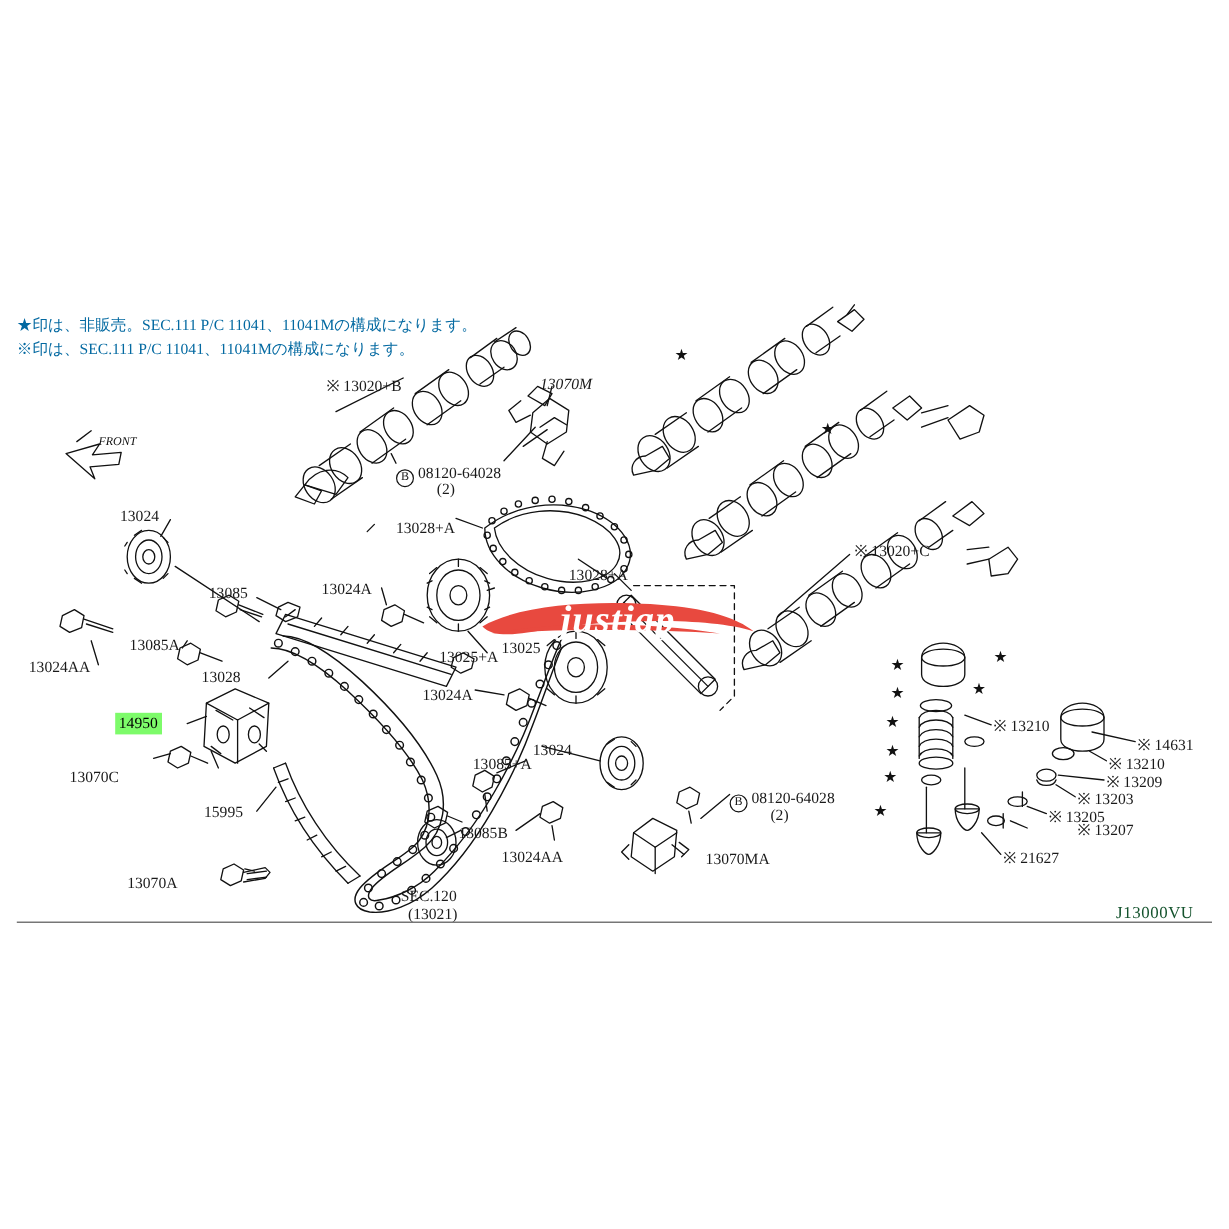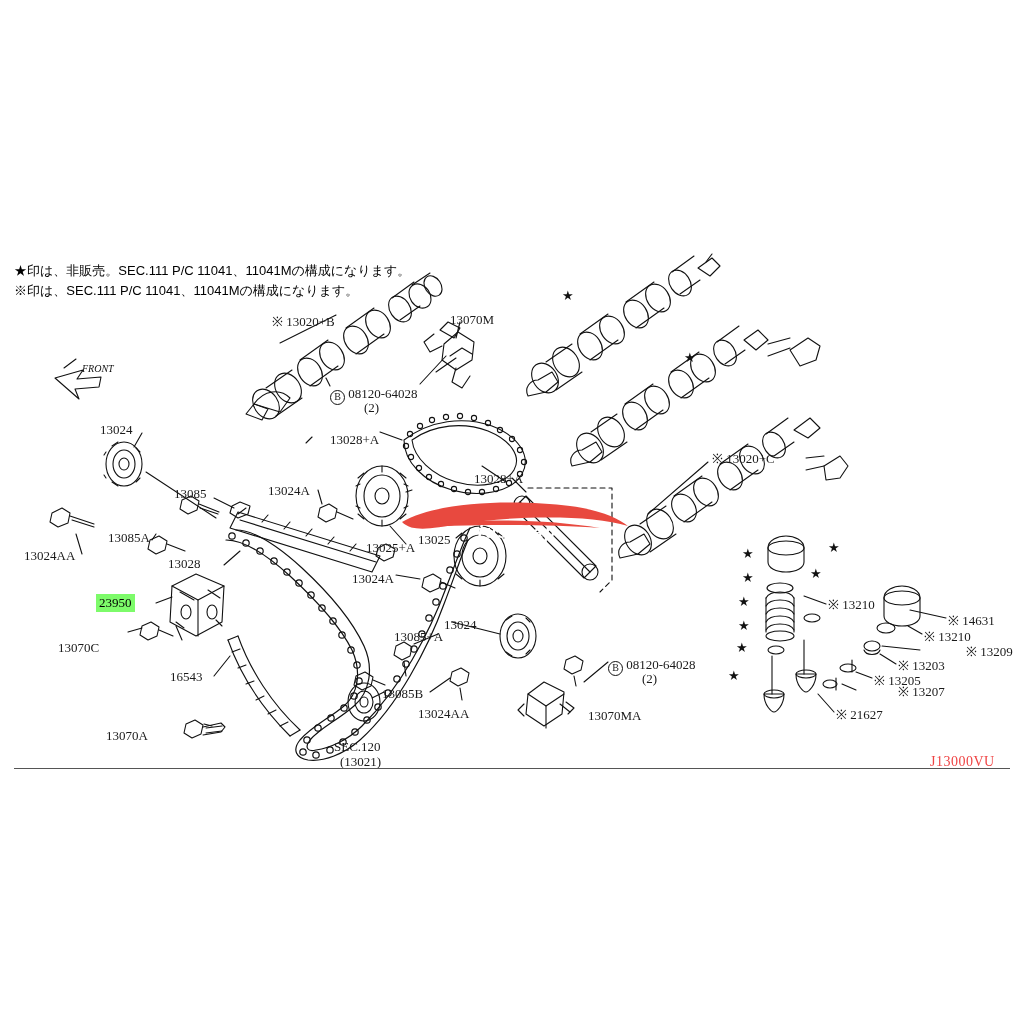--- a/index.html
+++ b/index.html
@@ -31,39 +31,39 @@
   .lbl {
     position: absolute;
     font-family: "Liberation Serif", serif;
     font-size: 13px;
     color: #1a1a1a;
     white-space: nowrap;
     line-height: 1.15;
   }
   .note {
     position: absolute;
-    font-family: Liberation Sans, sans-serif;
+    font-family: Liberation Serif, serif;
     font-size: 13px;
-    color: #000000;
+    color: #0369a1;
     white-space: nowrap;
   }
   .highlight {
     position: absolute;
     background: #7dfb6a;
     color: #000;
     font-family: "Liberation Serif", serif;
     font-size: 13px;
     padding: 1px 3px;
     white-space: nowrap;
   }
   .code {
     position: absolute;
     font-family: "Liberation Serif", serif;
     font-size: 14px;
-    color: #ef4444;
+    color: #14532d;
     letter-spacing: 0.5px;
   }
   .front-label {
     position: absolute;
     font-family: "Liberation Serif", serif;
     font-style: italic;
     font-size: 10px;
     color: #111;
   }
   .watermark {
@@ -72,27 +72,26 @@
     top: 492px;
     width: 230px;
     height: 48px;
     pointer-events: none;
   }
   .wm-text {
     position: absolute;
     left: 0; top: 6px;
     width: 230px;
     text-align: center;
-    font-family: Liberation Mono, monospace;
+    font-family: Liberation Serif, serif;
     font-style: italic;
     font-weight: bold;
-    font-size: 18px;
+    font-size: 32px;
     color: #ffffff;
     letter-spacing: 1px;
-    margin-top: 25px;
   }
   .circ-b {
     display: inline-block;
     width: 13px;
     height: 13px;
     border: 1px solid #111;
     border-radius: 50%;
     font-size: 10px;
     line-height: 12px;
     text-align: center;
@@ -541,52 +540,52 @@
       </svg>
       <div class="wm-text">justjap</div>
     </div>
 
     <div class="note" style="left:14px; top:262px;">★印は、非販売。SEC.111  P/C 11041、11041Mの構成になります。</div>
     <div class="note" style="left:14px; top:282px;">※印は、SEC.111 P/C 11041、11041Mの構成になります。</div>
 
     <div class="front-label" style="left:82px; top:363px;">FRONT</div>
 
     <div class="lbl" style="left:272px; top:315px;">※ 13020+B</div>
-    <div class="lbl" style="left:450px; top:313px;">13070M</div>
+    <div class="lbl" style="left:450px; top:313px;font-style:italic;">13070M</div>
 
     <div class="lbl" style="left:330px; top:387px;">
       <span class="circ-b">B</span>
       <span>08120-64028</span>
     </div>
     <div class="lbl" style="left:364px; top:401px;">(2)</div>
 
     <div class="lbl" style="left:100px; top:423px;">13024</div>
     <div class="lbl" style="left:330px; top:433px;">13028+A</div>
     <div class="lbl" style="left:712px; top:452px;">※ 13020+C</div>
     <div class="lbl" style="left:474px; top:472px;">13028+A</div>
     <div class="lbl" style="left:174px; top:487px;">13085</div>
     <div class="lbl" style="left:268px; top:484px;">13024A</div>
     <div class="lbl" style="left:418px; top:487px;margin-top:46px;">13025</div>
     <div class="lbl" style="left:108px; top:531px;">13085A</div>
     <div class="lbl" style="left:24px; top:549px;">13024AA</div>
     <div class="lbl" style="left:366px; top:541px;">13025+A</div>
     <div class="lbl" style="left:168px; top:557px;">13028</div>
     <div class="lbl" style="left:352px; top:572px;">13024A</div>
 
-    <div class="highlight" style="left:96px; top:594px;">23950</div>
+    <div class="highlight" style="left:96px; top:594px;">14950</div>
 
     <div class="lbl" style="left:828px; top:598px;">※ 13210</div>
     <div class="lbl" style="left:948px; top:614px;">※ 14631</div>
     <div class="lbl" style="left:924px; top:630px;">※ 13210</div>
     <div class="lbl" style="left:58px; top:641px;">13070C</div>
     <div class="lbl" style="left:444px; top:618px;">13024</div>
     <div class="lbl" style="left:394px; top:630px;">13085+A</div>
-    <div class="lbl" style="left:922px; top:645px;margin-left:44px;">※ 13209</div>
+    <div class="lbl" style="left:922px; top:645px;">※ 13209</div>
     <div class="lbl" style="left:898px; top:659px;">※ 13203</div>
-    <div class="lbl" style="left:170px; top:670px;">16543</div>
+    <div class="lbl" style="left:170px; top:670px;">15995</div>
 
     <div class="lbl" style="left:608px; top:658px;">
       <span class="circ-b">B</span>
       <span>08120-64028</span>
     </div>
     <div class="lbl" style="left:642px; top:672px;">(2)</div>
 
     <div class="lbl" style="left:874px; top:674px;">※ 13205</div>
     <div class="lbl" style="left:382px; top:687px;">13085B</div>
     <div class="lbl" style="left:898px; top:685px;">※ 13207</div>

